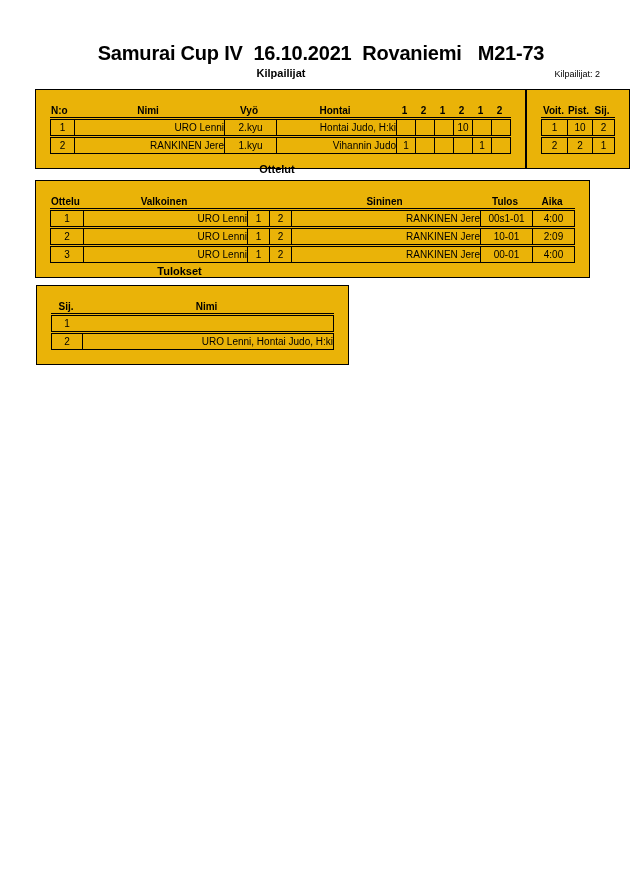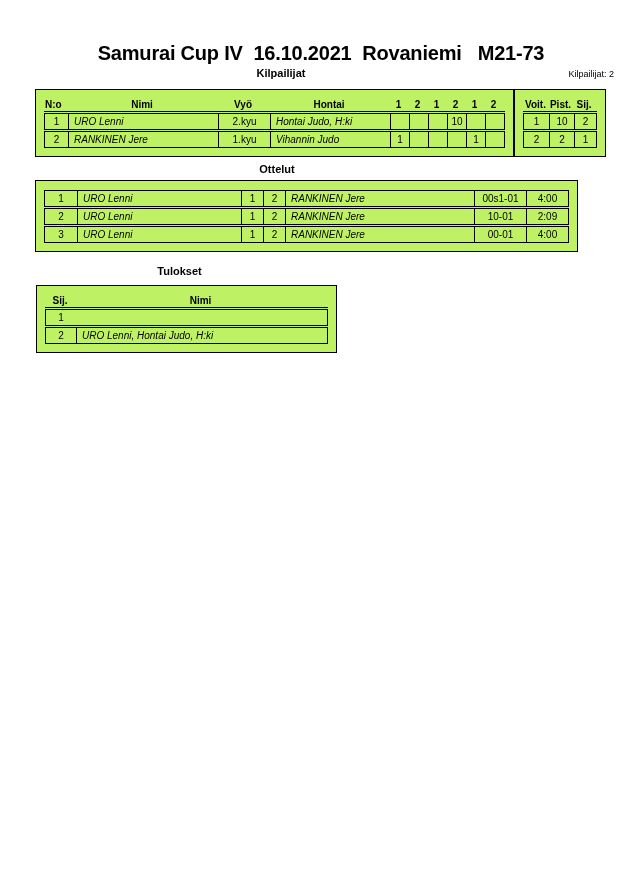--- a/index.html
+++ b/index.html
@@ -7,32 +7,32 @@
     width:630px;height:891px;background:#ffffff;position:relative;
     font-family:"Liberation Sans", sans-serif;color:#000;
     -webkit-font-smoothing:antialiased;
   }
   .abs{position:absolute;margin-left:6px;}
   .page-title{
     top:42px;left:0;width:630px;text-align:center;
     font-size:20px;font-weight:bold;white-space:pre;letter-spacing:-0.2px;
   }
   .sec-heading{font-size:11px;font-weight:bold;text-align:center;}
-  .count-label{top:69px;right:16px;font-size:9px;}
+  .count-label{top:69px;right:30px;font-size:9px;}
   
-  .tbl{border:1px solid #000;padding:8px;background:#bef264;}
+  .tbl{border:1px solid #000;padding:14px;background:#eab308;}
   .hrow{display:flex;font-weight:bold;font-size:10px;height:13px;line-height:13px;
         border-bottom:1px solid #000;white-space:nowrap;}
   .hrow .hc{text-align:center;box-sizing:border-box;flex:0 0 auto;}
   .hrow .hc.hleft{text-align:left;padding-left:1px;overflow:visible;}
   .row{display:flex;border:1px solid #000;margin-top:1px;font-size:10px;white-space:nowrap;}
   .row .c{height:15px;line-height:15px;text-align:center;box-sizing:border-box;
           border-left:1px solid #000;flex:0 0 auto;overflow:hidden;}
   .row .c:first-child{border-left:none;}
-  .row .c.cleft{text-align:left;padding-left:5px;font-style:italic;}
+  .row .c.cleft{text-align:right;padding-left:5px;}
   .flexrow{display:flex;align-items:flex-start;}
   
   .c1-no{width:23px}.c1-name{width:150px}.c1-belt{width:52px}.c1-club{width:120px}
   .c1-s{width:19px}.c1-w{width:25px}.c1-p{width:25px}.c1-sij{width:22px}
   
   .c2-no{width:32px}.c2-white{width:164px}.c2-n{width:22px}.c2-blue{width:189px}
   .c2-res{width:52px}.c2-aika{width:42px}
   
   .c3-sij{width:30px}.c3-name{width:251px}
 </style>
@@ -98,20 +98,29 @@
       <span class="c c1-w">2</span>
       <span class="c c1-p">2</span>
       <span class="c c1-sij">1</span>
     </div>
   </div>
 </div>
 
 <div class="abs sec-heading" style="top:163px;left:0;width:542px;">Ottelut</div>
 
 <div class="abs tbl" style="left:29px;top:180px;">
+  <div class="hrow">
+    <span class="hc hleft c2-no">Ottelu</span>
+    <span class="hc c2-white">Valkoinen</span>
+    <span class="hc c2-n"></span>
+    <span class="hc c2-n"></span>
+    <span class="hc c2-blue">Sininen</span>
+    <span class="hc c2-res">Tulos</span>
+    <span class="hc c2-aika">Aika</span>
+  </div>
   <div class="row">
     <span class="c c2-no">1</span>
     <span class="c cleft c2-white">URO Lenni</span>
     <span class="c c2-n">1</span>
     <span class="c c2-n">2</span>
     <span class="c cleft c2-blue">RANKINEN Jere</span>
     <span class="c c2-res">00s1-01</span>
     <span class="c c2-aika">4:00</span>
   </div>
   <div class="row">

